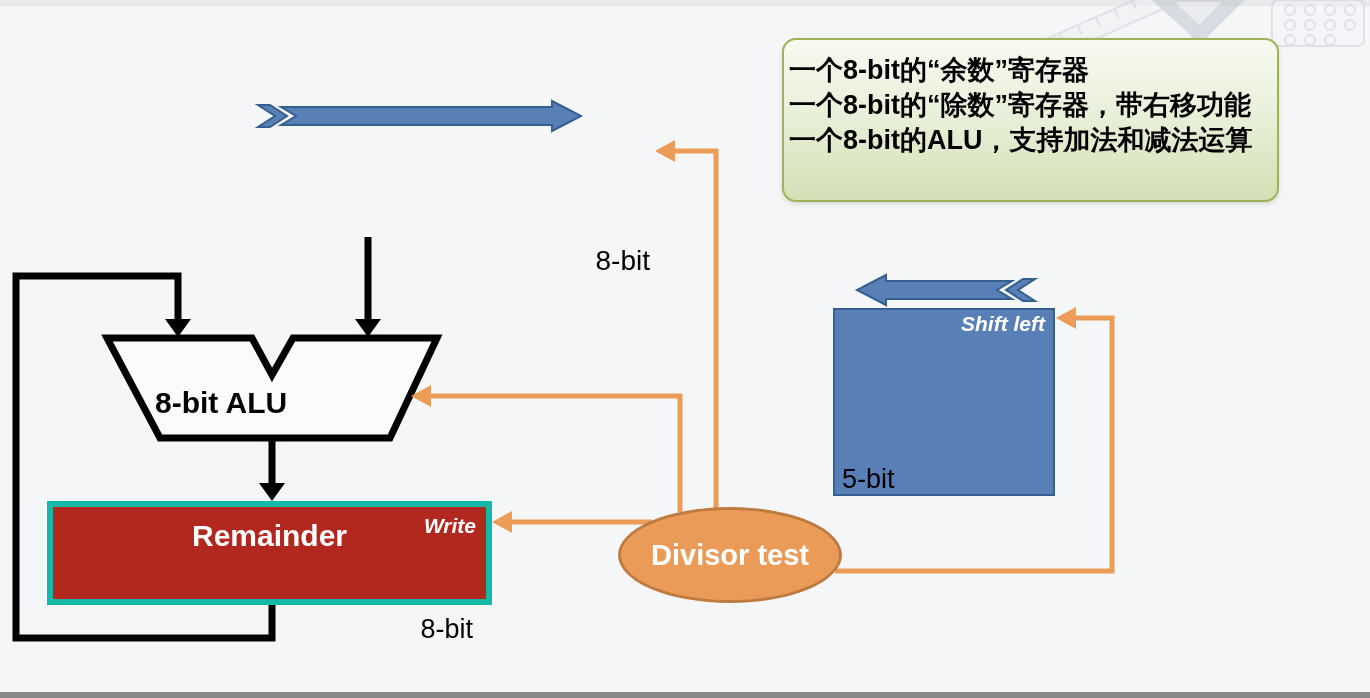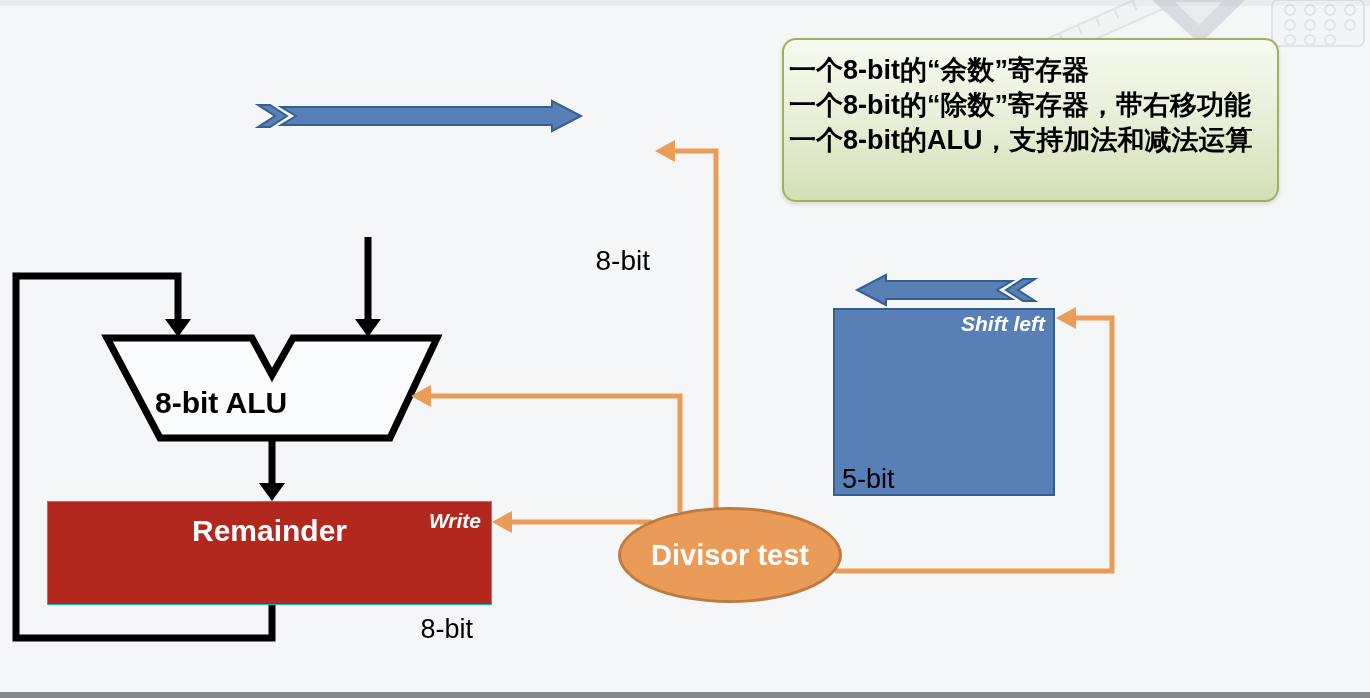--- a/index.html
+++ b/index.html
@@ -14,21 +14,21 @@
   #info-box{left:782px;top:38px;width:497px;height:164px;box-sizing:border-box;
     border:2px solid #9eb258;border-radius:14px;
     background:linear-gradient(180deg,#f7faf0 0%,#e9f0da 45%,#d3e0b6 100%);
     box-shadow:0 2px 4px rgba(120,130,100,.25);
     padding:13px 4px 0 5px;color:#000;font-weight:bold;font-size:27px;line-height:35px;white-space:nowrap;}
 
   
   .reg{box-sizing:border-box;color:#fff;}
   #divisor-box{left:213px;top:133px;width:442px;height:102px;background:#587FB6;border:2px solid #365F91;}
   #quotient-box{left:833px;top:308px;width:222px;height:188px;background:#587FB6;border:2px solid #365F91;}
-  #remainder-box{left:47px;top:501px;width:445px;height:104px;background:#B2271E;border:1px solid #14b8a6;}
+  #remainder-box{left:47px;top:501px;width:445px;height:104px;background:#B2271E;border:6px solid #14b8a6;}
   .reg-label{position:absolute;left:0;right:0;text-align:center;font-weight:bold;font-size:30px;}
   .shift-label{position:absolute;font-style:italic;font-weight:bold;font-size:21px;}
 
   .bit-label{color:#000;font-size:28px;margin-top:7px;}
   #alu-label{left:155px;top:386px;width:240px;text-align:left;font-weight:bold;font-size:30px;color:#000;}
 
   #control-ellipse{left:618px;top:507px;width:224px;height:96px;border-radius:50%;
     background:#EA9B58;border:3px solid #BE7B40;box-sizing:border-box;
     display:flex;align-items:center;justify-content:center;
     color:#fff;font-weight:bold;font-size:29px;}

